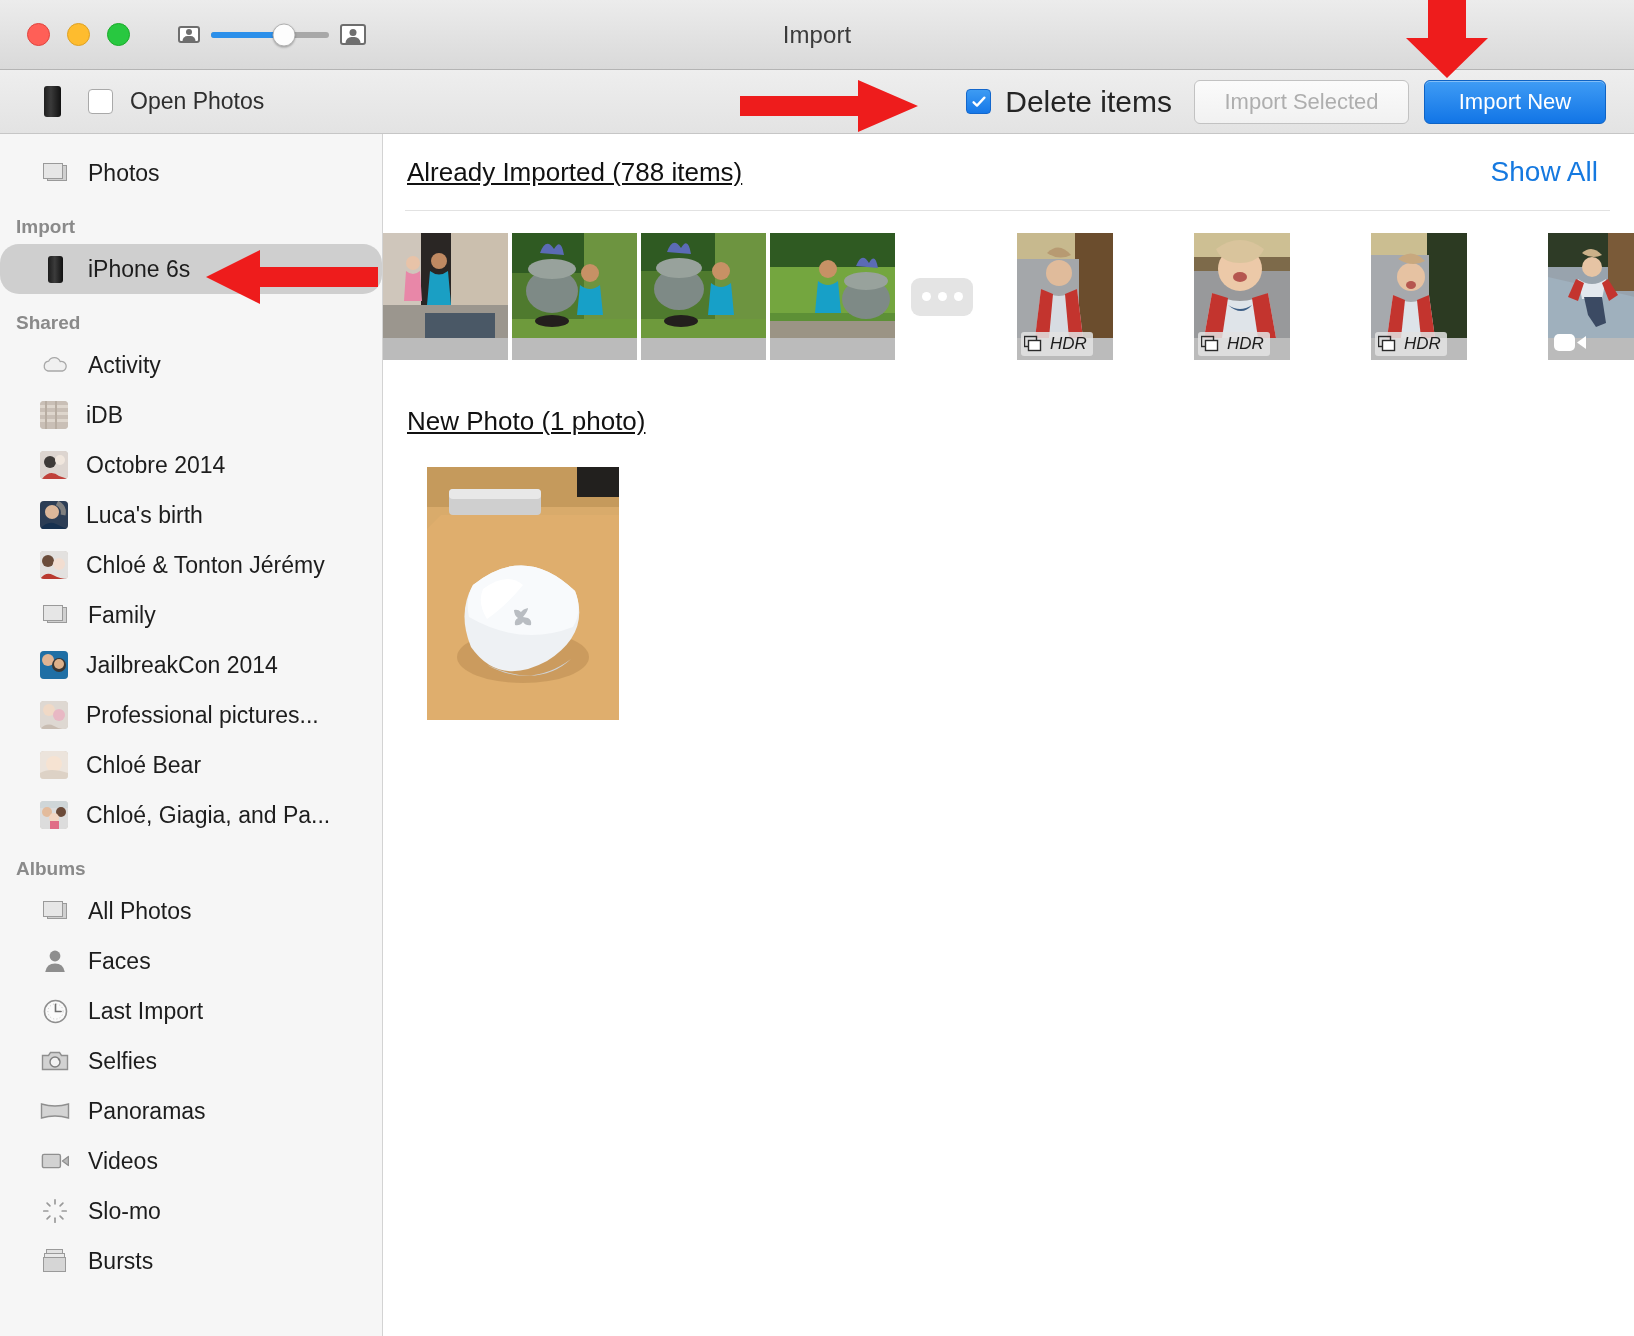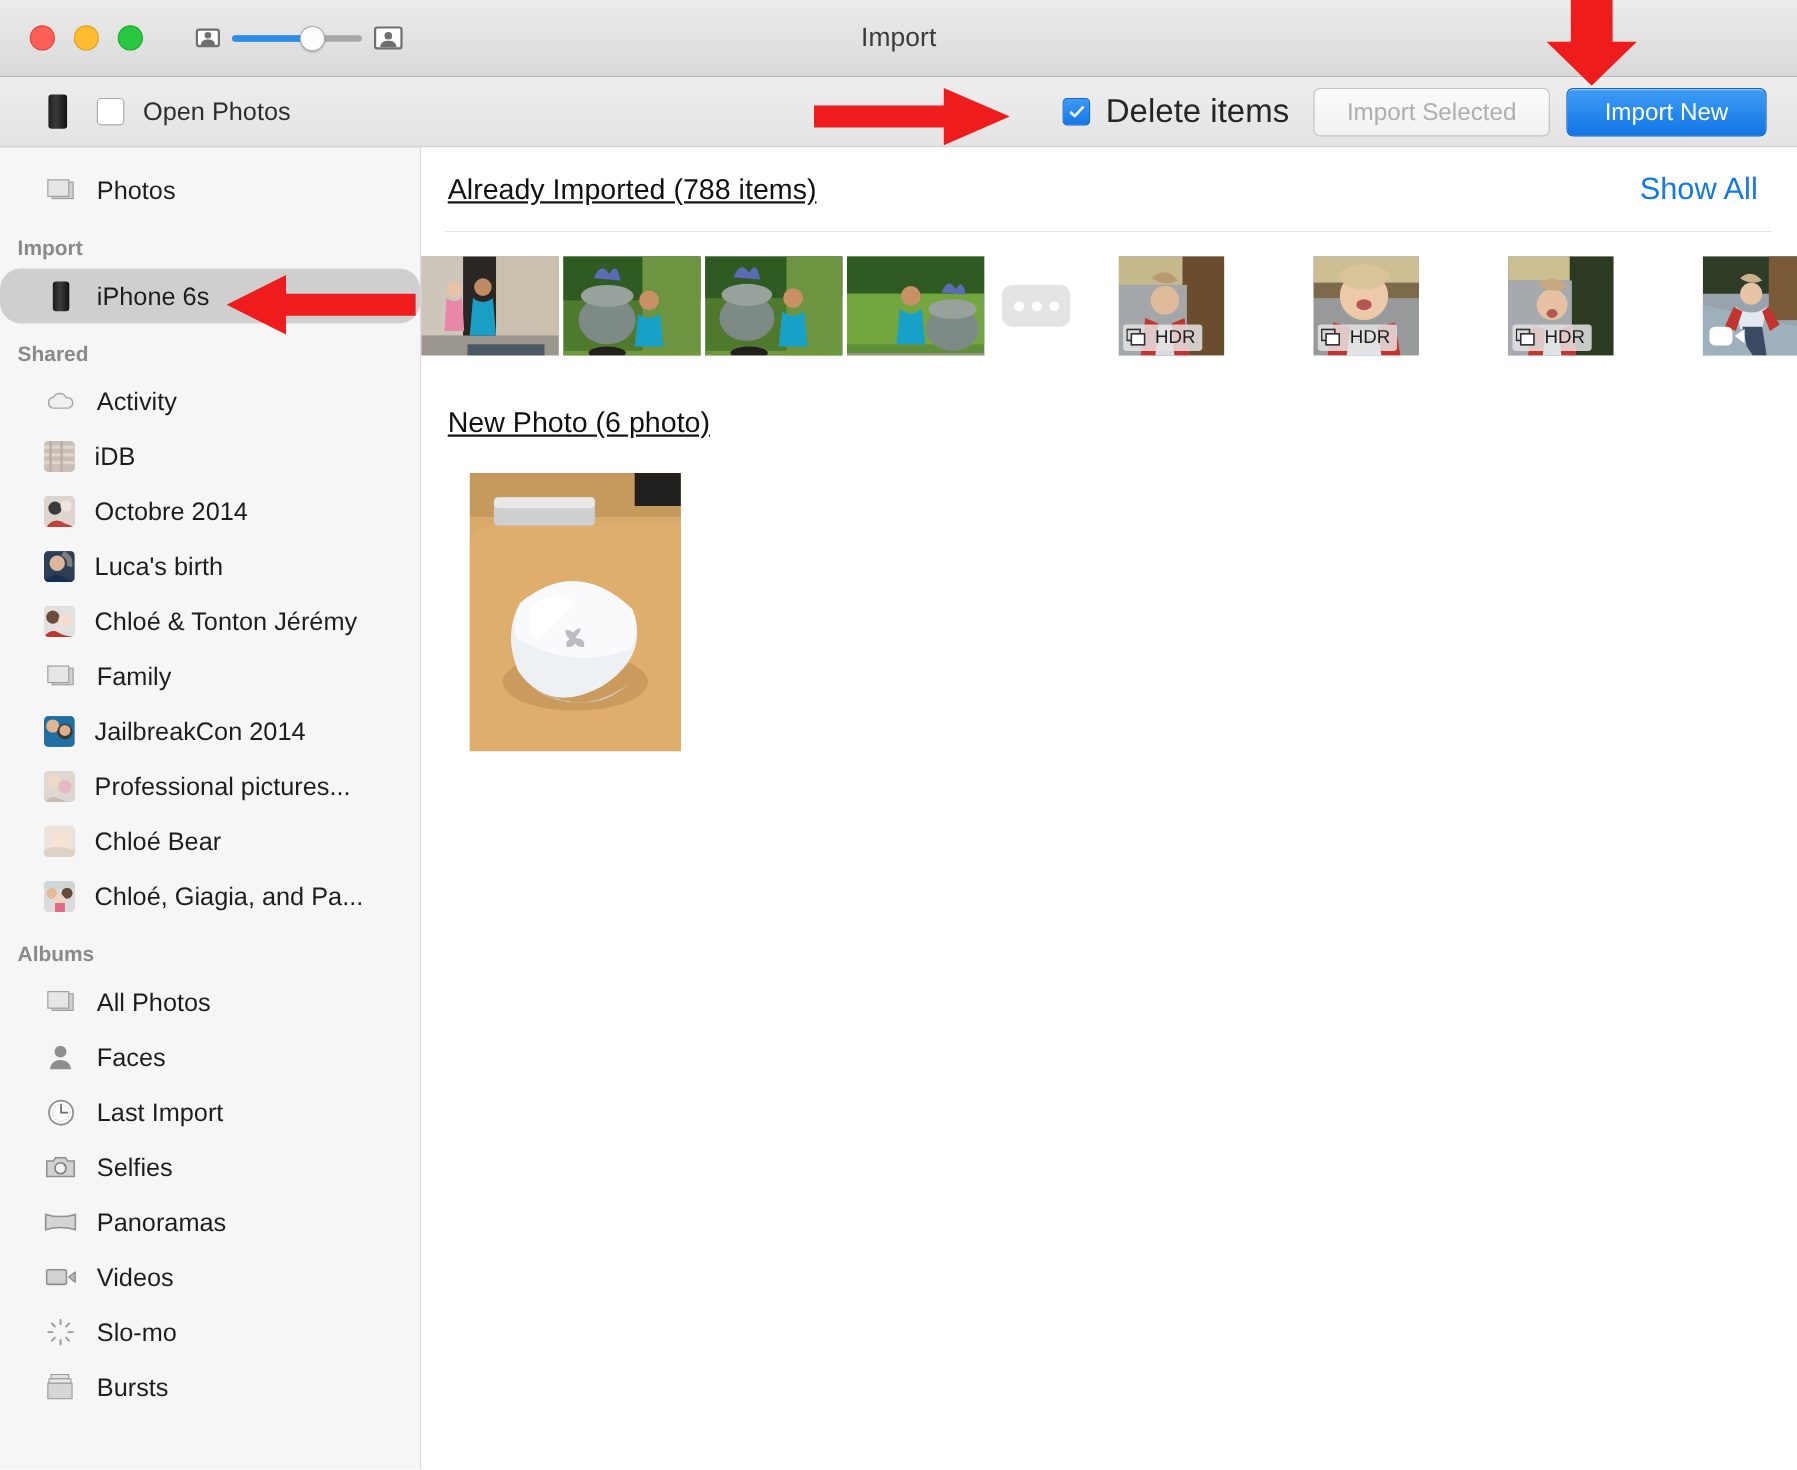--- a/index.html
+++ b/index.html
@@ -165,22 +165,22 @@
   .section-head {
     display: flex; align-items: baseline; justify-content: space-between;
     padding: 22px 36px 0 24px;
   }
   .section-title { font-size: 26px; color: #111; text-decoration: underline; }
   .show-all { font-size: 28px; color: #1579e0; }
   .rule { height: 1px; background: #e2e2e2; margin: 22px 24px 0 22px; }
 
   .strip { display: flex; align-items: center; padding: 22px 0 0 0; }
   .thumb {
-    height: 90px; margin-right: 4px; flex: none;
-    position: relative; overflow: hidden; background: #bbb;
+    height: 127px; margin-right: 4px; flex: none;
+    position: relative; overflow: hidden; background: #bbb; font-style: italic;
   }
   .thumb.w125 { width: 125px; }
   .thumb.w96  { width: 96px; margin-right: 81px; }
   .thumb.w96.last { margin-right: 0; }
 
   .badge-hdr {
     position: absolute; left: 4px; bottom: 4px;
     height: 24px; padding: 0 6px 0 3px;
     background: rgba(226,226,226,.86);
     border-radius: 3px;
@@ -652,21 +652,21 @@
           <svg width="36" height="24" viewBox="0 0 36 24">
             <rect x="1" y="4" width="21" height="17" rx="5" fill="#ffffff"></rect>
             <path d="M24 12.5 l9-6.5 v13z" fill="#ffffff"></path>
           </svg>
         </div>
       </div>
 
     </div>
 
     <div class="section-head" style="padding-top:46px;">
-      <span class="section-title">New Photo (6 photo)</span>
+      <span class="section-title">New Photo (1 photo)</span>
     </div>
 
     <div class="new-photo-area">
       <div class="new-thumb">
         <svg width="192" height="253" viewBox="0 0 192 253" style="position:absolute;inset:0;">
           <rect width="192" height="253" fill="#d9ab6b"></rect>
           <rect x="0" y="0" width="192" height="40" fill="#c59a5c"></rect>
           <rect x="150" y="0" width="42" height="30" fill="#22201e"></rect>
           <rect x="22" y="22" width="92" height="26" rx="4" fill="#cfcfcf"></rect>
           <rect x="22" y="22" width="92" height="10" rx="4" fill="#e8e8e8"></rect>

